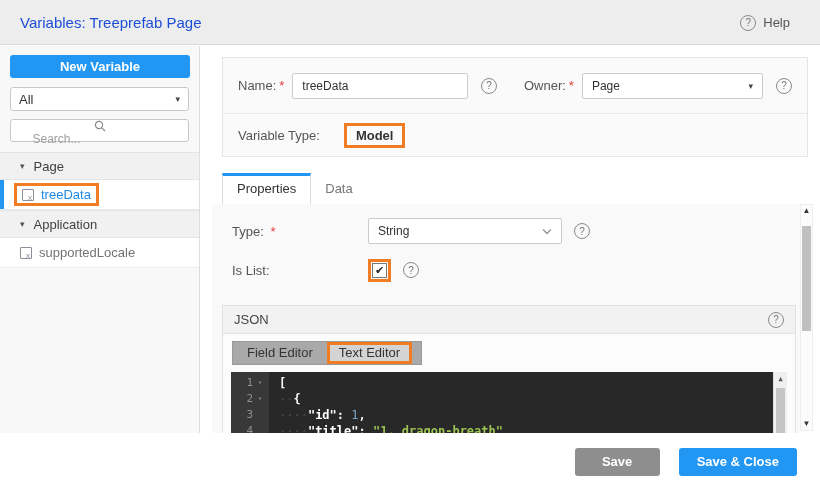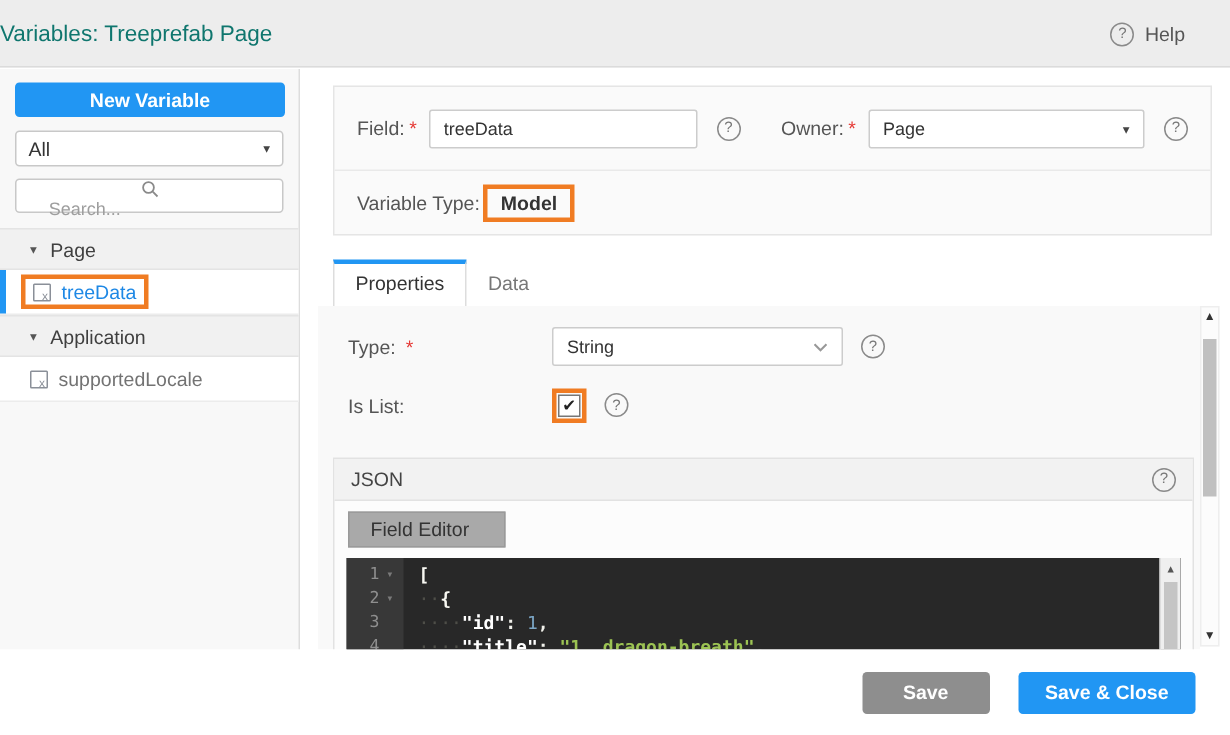--- a/index.html
+++ b/index.html
@@ -14,21 +14,21 @@
     overflow:hidden;
   }
   .app{position:relative;width:820px;height:490px;background:#fff;overflow:hidden;}
 
   
   .hdr{
     position:absolute;top:0;left:0;right:0;height:45px;
     background:#EDEDED;border-bottom:1px solid #DBDBDB;
     display:flex;align-items:center;
   }
-  .hdr-title{font-size:15px;color:#0f766e;}
+  .hdr-title{margin-left:20px;font-size:15px;color:#1d4ed8;}
   .hdr-help{
     position:absolute;right:30px;top:0;height:45px;
     display:flex;align-items:center;gap:7px;cursor:pointer;
     color:#555;font-size:13px;
   }
   .qicon{
     display:inline-flex;align-items:center;justify-content:center;
     width:16px;height:16px;border:1px solid #8A8A8A;border-radius:50%;
     font-size:10px;color:#777;background:transparent;flex:0 0 auto;
   }
@@ -113,21 +113,21 @@
   .sel{
     margin-left:8px;width:196px;height:26px;background:#fff;
     border:1px solid #CCC;border-radius:2px;padding:0 9px;
     display:flex;align-items:center;font-size:12px;color:#333;cursor:pointer;
   }
   .sel .caret{margin-left:auto;font-size:9px;color:#444;}
   .sel .chev{margin-left:auto;display:flex;}
   .gap-q{margin-left:13px;}
   .owner-gap{margin-left:27px;}
   .model-badge{
-    margin-left:2px;border:3px solid var(--orange);
+    margin-left:24px;border:3px solid var(--orange);
     padding:2px 9px;font-size:13px;font-weight:bold;color:#333;background:transparent;
   }
 
   
   .tabs{position:absolute;left:21px;top:127px;height:31px;display:flex;align-items:center;}
   .tab{
     padding:0 14px;height:30px;line-height:30px;font-size:13px;color:#777;cursor:pointer;
   }
   .tab.active{
     background:#fff;color:#333;height:31px;line-height:26px;
@@ -283,21 +283,21 @@
             <span class="item-label">supportedLocale</span>
           </span>
         </div>
       </div>
   </div>
 
   <div class="main">
 
     <div class="form-card">
       <div class="card-row1">
-        <span class="f-label">Field:</span>
+        <span class="f-label">Name:</span>
         <span class="req">*</span>
         <input class="text-input" type="text" value="treeData" style="">
         <span class="qicon gap-q">?</span>
         <span class="f-label owner-gap">Owner:</span>
         <span class="req">*</span>
         <div class="sel">
           <span>Page</span>
           <span class="caret">▾</span>
         </div>
         <span class="qicon gap-q">?</span>
@@ -337,20 +337,21 @@
         <span class="qicon q-after">?</span>
       </div>
 
       <div class="json-panel">
         <div class="json-hdr">
           <span>JSON</span>
           <span class="qicon">?</span>
         </div>
         <div class="ed-toolbar">
           <span class="seg">Field Editor</span>
+          <span class="seg active hl">Text Editor</span>
         </div>
         <div class="editor">
           <div class="gutter">
               <div class="gut-line">
                 <span class="lnum">1</span>
                 <span class="fold">▾</span>
               </div>
               <div class="gut-line">
                 <span class="lnum">2</span>
                 <span class="fold">▾</span>

